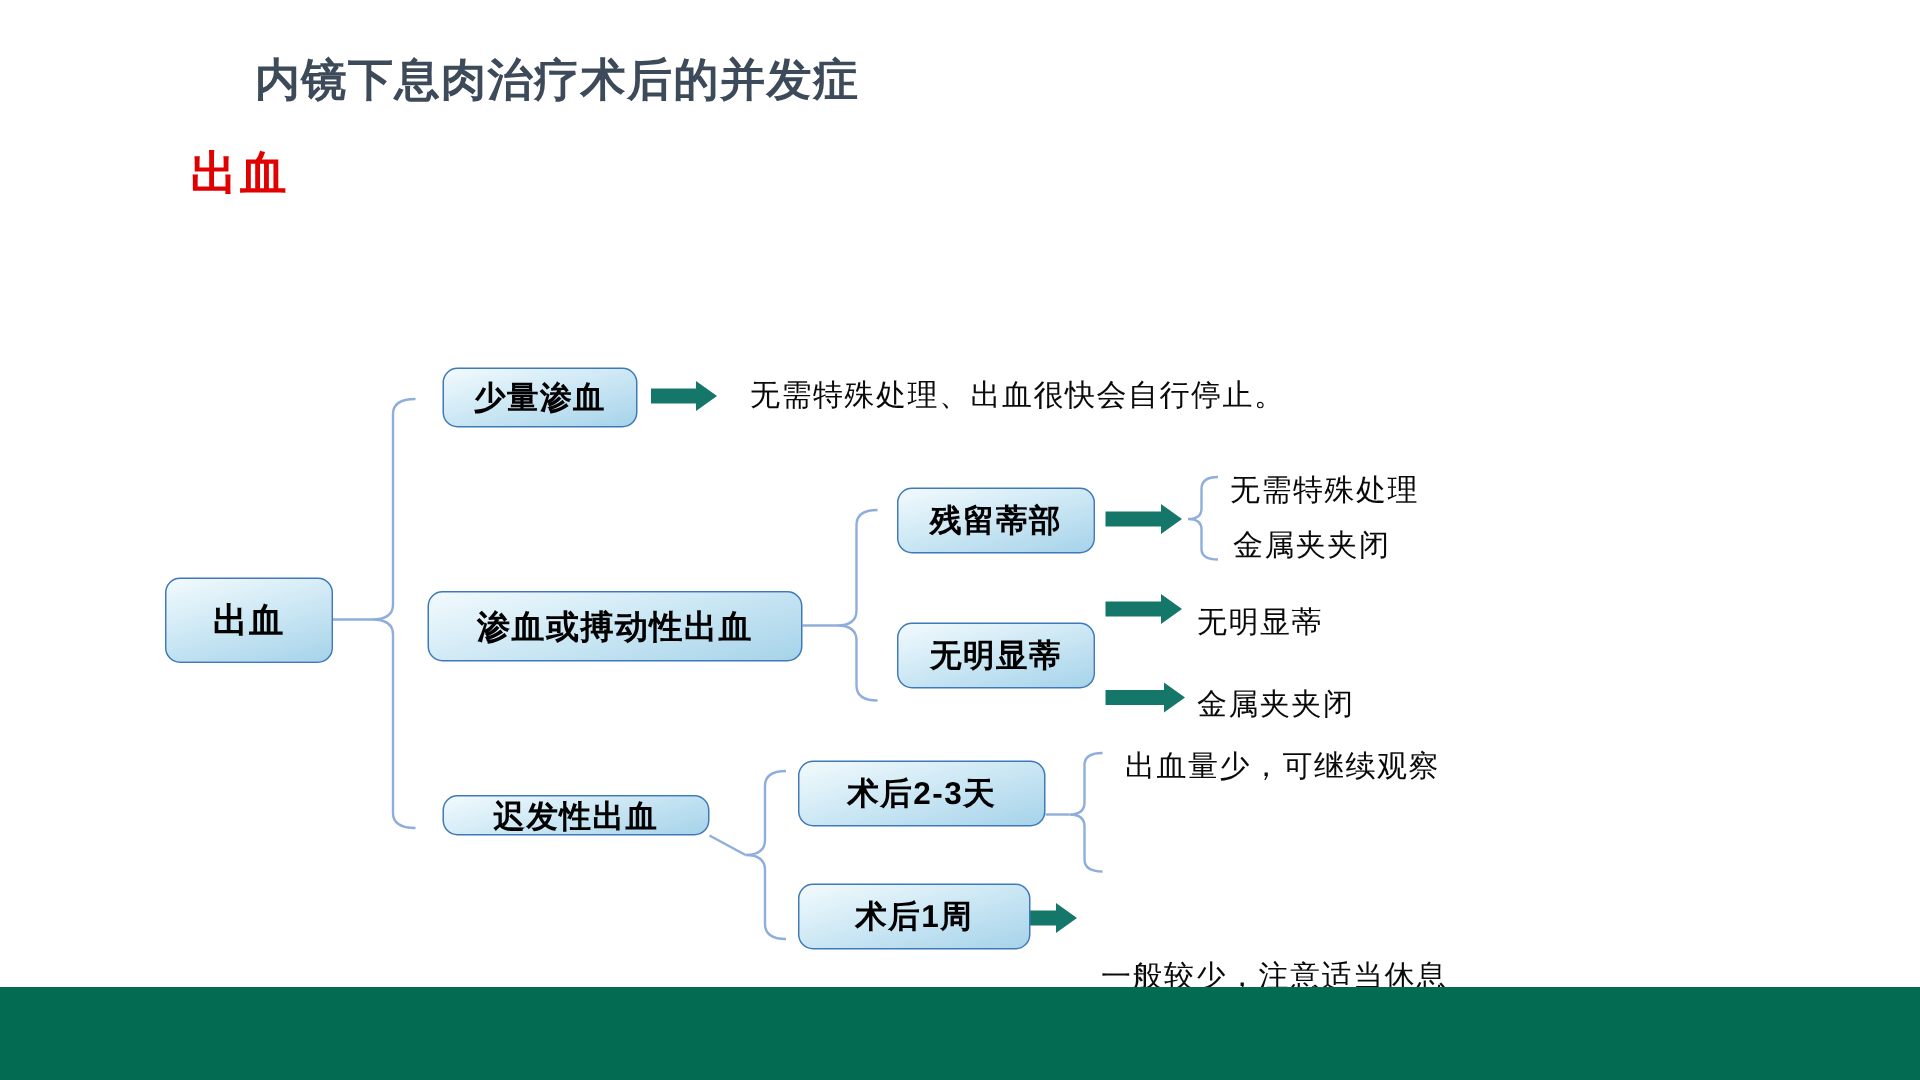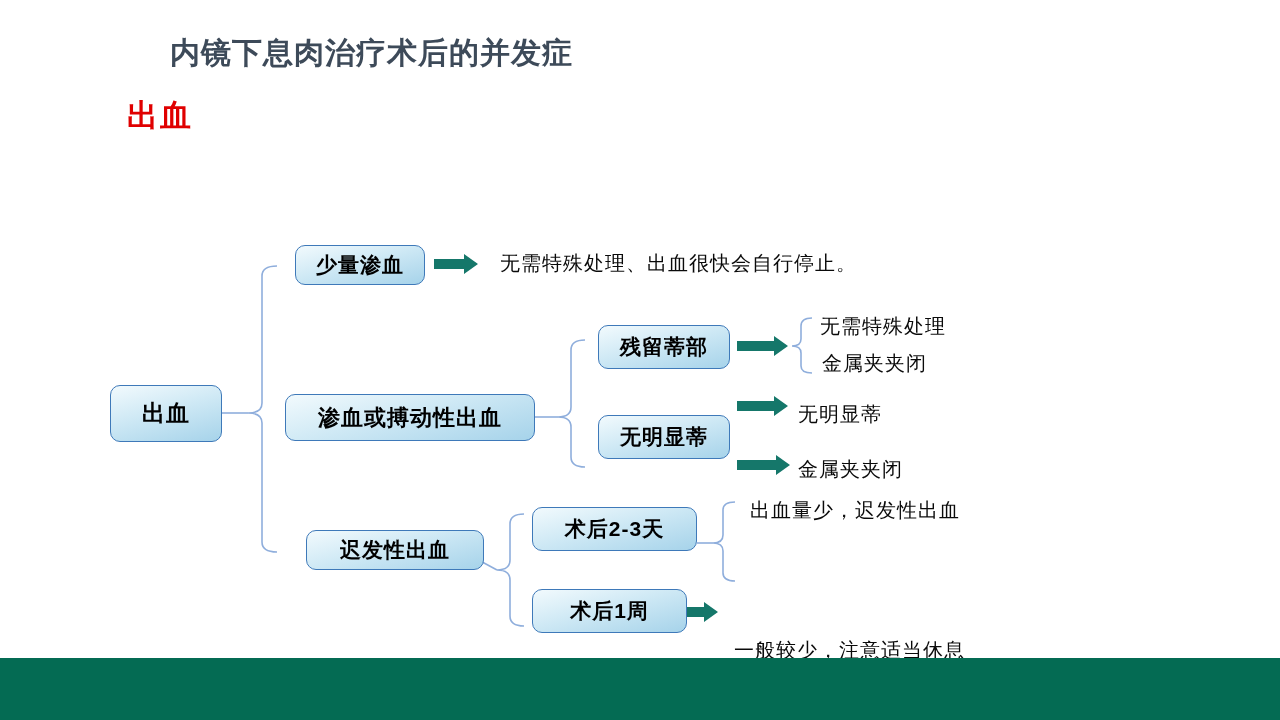--- a/index.html
+++ b/index.html
@@ -75,35 +75,35 @@
 
   <div class="node" style="left:295px;top:245px;width:130px;height:40px;">少量渗血</div>
 
   <div class="node" style="left:285px;top:394px;width:250px;height:47px;font-size:22px;">渗血或搏动性出血</div>
 
   <div class="node" style="left:598px;top:325px;width:132px;height:44px;">残留蒂部</div>
 
 
   <div class="node" style="left:598px;top:415px;width:132px;height:44px;">无明显蒂</div>
 
-  <div class="node" style="left:306px;top:530px;width:178px;height:40px;">迟发性出血</div>
+  <div class="node" style="left:295px;top:530px;width:178px;height:27px;">迟发性出血</div>
 
   <div class="node" style="left:532px;top:507px;width:165px;height:44px;">术后2-3天</div>
 
   <div class="node" style="left:532px;top:589px;width:155px;height:44px;">术后1周</div>
 
   <div class="annot" style="left:500px;top:250px;">无需特殊处理、出血很快会自行停止。</div>
 
   <div class="annot" style="left:820px;top:313px;">无需特殊处理</div>
 
   <div class="annot" style="left:822px;top:350px;">金属夹夹闭</div>
 
   <div class="annot" style="left:798px;top:401px;">无明显蒂</div>
 
   <div class="annot" style="left:798px;top:456px;">金属夹夹闭</div>
 
-  <div class="annot" style="left:750px;top:497px;">出血量少，迟发性出血</div>
+  <div class="annot" style="left:750px;top:497px;">出血量少，可继续观察</div>
 
 
   <div class="annot" style="left:734px;top:637px;">一般较少，注意适当休息</div>
 
   <div class="footer"></div>
 </div>
 
 </body></html>

